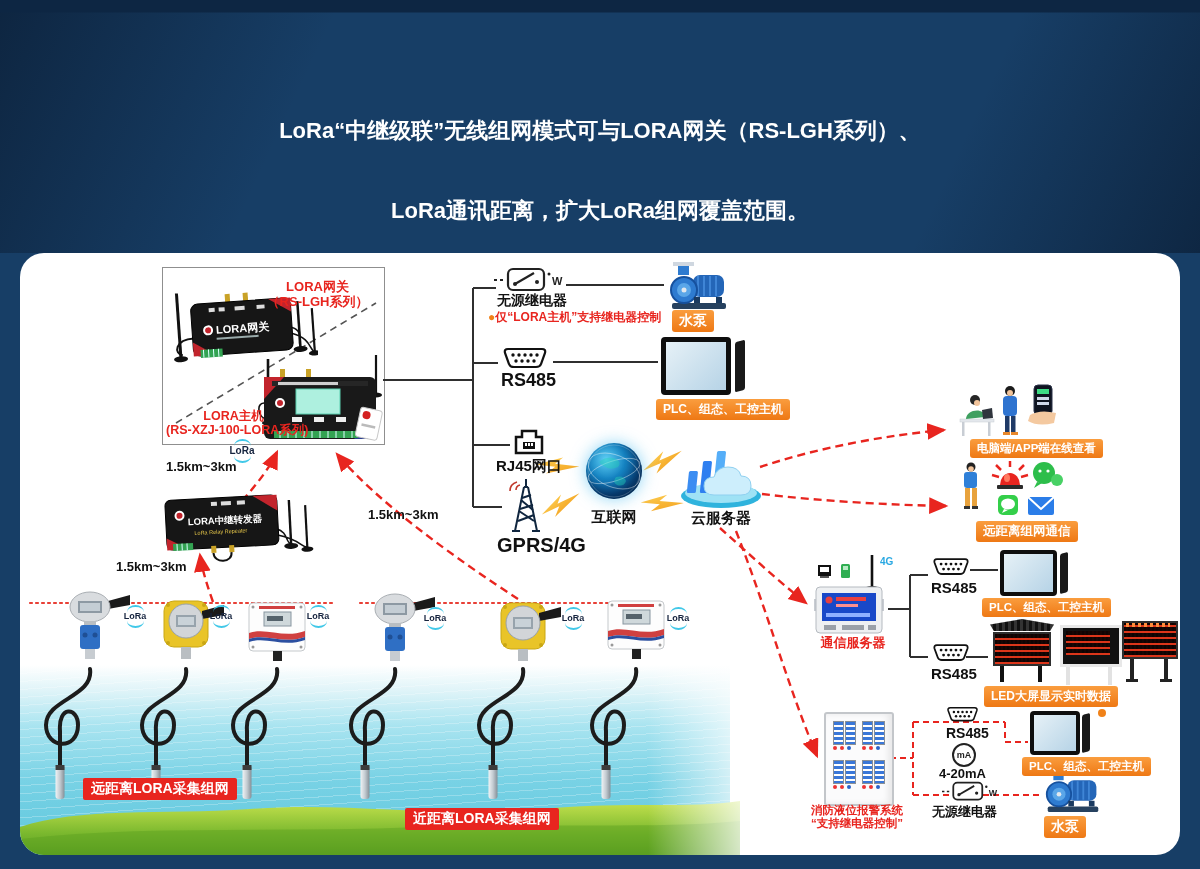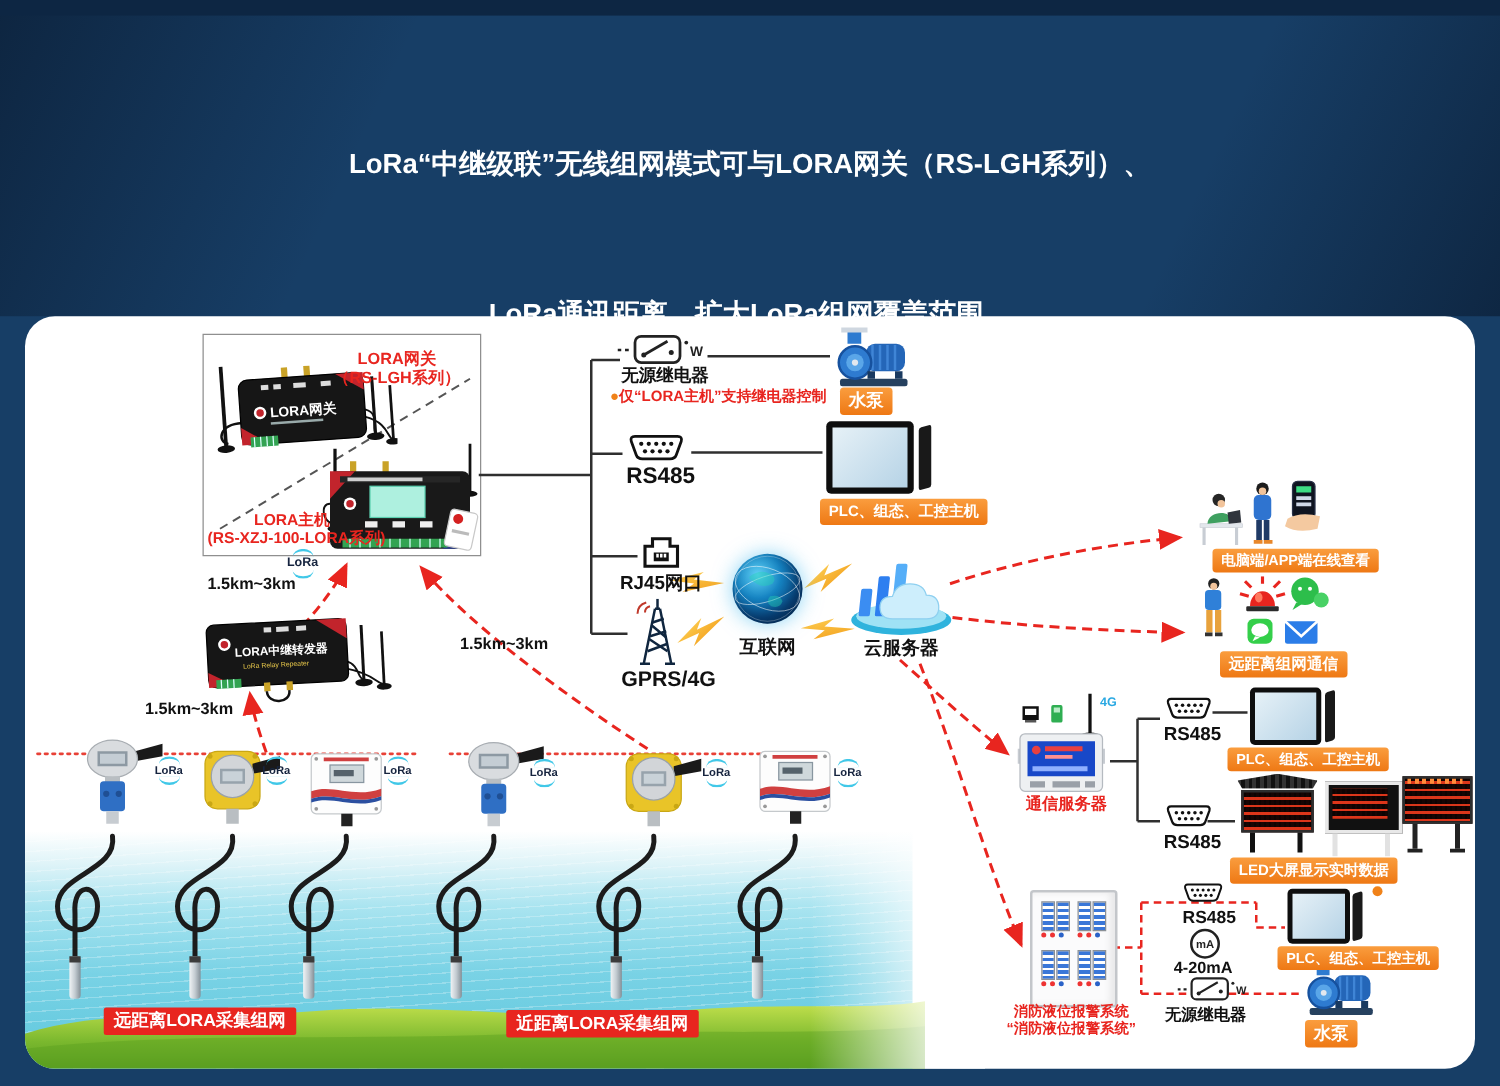--- a/index.html
+++ b/index.html
@@ -55,21 +55,21 @@
     background:radial-gradient(circle at 36% 30%,#5fd0f5,#1583c2 36%,#0a4f8c 66%,#053a63 100%);
     box-shadow:0 0 16px rgba(80,190,240,.65), inset -5px -7px 12px rgba(0,20,50,.5);}
   .cloudwrap{position:absolute;z-index:3;}
 </style>
 </head>
 <body>
 
 <div class="poster">
   <div class="deco"></div>
   <div class="sub" style="top:116px;">LoRa“中继级联”无线组网模式可与LORA网关（RS-LGH系列）、</div>
-  <div class="sub" style="top:196px;margin-top:40px;">LoRa通讯距离，扩大LoRa组网覆盖范围。</div>
+  <div class="sub" style="top:196px;">LoRa通讯距离，扩大LoRa组网覆盖范围。</div>
 
   <div class="panel">
 
     <div class="water"></div>
     <svg class="abs" style="left:0;top:528px;z-index:0;" width="720" height="74" viewBox="0 0 720 74">
       <defs>
           <linearGradient id="gr" x1="0" y1="0" x2="0" y2="1">
         <stop offset="0" stop-color="#c6e24e"></stop>
             <stop offset=".6" stop-color="#7ab82e"></stop>
             <stop offset="1" stop-color="#5a9e22"></stop>
@@ -343,21 +343,21 @@
     <div class="lbl ktext" style="left:476px;top:204px;font-size:15px;">RJ45网口</div>
 
     <svg class="dev" style="left:484px;top:226px;" width="44" height="54" viewBox="0 0 44 54">
       <g stroke="#10263f" stroke-width="2" fill="none">
         <path d="M11,52 L20,8 M33,52 L24,8 M20,8 H24 M22,8 V0"></path>
         <path d="M14,42 L30,36 M30,42 L15,32 M16,30 L29,26 M29,31 L17,21 M18,19 L27,16"></path>
         <path d="M8,52 H16 M28,52 H36"></path>
       </g>
       <path d="M13,3 q-7,2 -7,9 M16,6 q-4,1 -4,5" stroke="#c0392b" stroke-width="1.6" fill="none"></path>
     </svg>
-    <div class="lbl ktext" style="left:477px;top:281px;font-size:17px;">GPRS/4G</div>
+    <div class="lbl ktext" style="left:477px;top:281px;font-size:20px;">GPRS/4G</div>
 
     <div class="globe" style="left:566px;top:190px;">
       <svg width="56" height="56" viewBox="0 0 56 56">
         <g fill="none" stroke="rgba(255,255,255,.55)" stroke-width=".7">
           <ellipse cx="28" cy="28" rx="27" ry="10" transform="rotate(-18 28 28)"></ellipse>
           <ellipse cx="28" cy="28" rx="27" ry="16" transform="rotate(22 28 28)"></ellipse>
           <circle cx="28" cy="28" r="26" stroke="rgba(255,255,255,.3)"></circle>
         </g>
         <g fill="rgba(35,210,180,.42)">
           <path d="M14,18 q8,-6 16,-2 q6,3 2,8 q-8,4 -14,-1 q-6,-3 -4,-5 z"></path>
@@ -527,21 +527,21 @@
       <div class="dots" style="left:36px;top:32px;"></div>
       <div class="gauge" style="left:7px;top:46px;"></div>
       <div class="gauge" style="left:19px;top:46px;"></div>
       <div class="dots" style="left:7px;top:71px;"></div>
       <div class="gauge" style="left:36px;top:46px;"></div>
       <div class="gauge" style="left:48px;top:46px;"></div>
       <div class="dots" style="left:36px;top:71px;"></div>
     </div>
     <div class="lbl rtext" style="left:784px;top:551px;width:106px;text-align:center;font-size:11.5px;line-height:13px;">
       <div>消防液位报警系统</div>
-      <div>“消防液位报警系统”</div>
+      <div>“支持继电器控制”</div>
     </div>
 
     <svg class="dev" style="left:926px;top:453px;" width="33" height="17" viewBox="0 0 46 23">
       <path d="M6,2 H40 Q44,2 43,6 L39,17 Q38,20 34,20 H12 Q8,20 7,17 L3,6 Q2,2 6,2 Z" fill="#fff" stroke="#111" stroke-width="2.2"></path>
       <g fill="#111">
           <circle cx="11" cy="8" r="1.7"></circle>
           <circle cx="17" cy="8" r="1.7"></circle>
           <circle cx="23" cy="8" r="1.7"></circle>
           <circle cx="29" cy="8" r="1.7"></circle>
           <circle cx="35" cy="8" r="1.7"></circle>
@@ -661,17 +661,17 @@
       <rect x="34" y="54" width="9" height="10" fill="#222"></rect>
     </svg>
 
     <div class="lora-badge" style="left:98px;top:352px;"><span class="arc t"></span><span>LoRa</span><span class="arc b"></span></div>
     <div class="lora-badge" style="left:184px;top:352px;"><span class="arc t"></span><span>LoRa</span><span class="arc b"></span></div>
     <div class="lora-badge" style="left:281px;top:352px;"><span class="arc t"></span><span>LoRa</span><span class="arc b"></span></div>
     <div class="lora-badge" style="left:398px;top:354px;"><span class="arc t"></span><span>LoRa</span><span class="arc b"></span></div>
     <div class="lora-badge" style="left:536px;top:354px;"><span class="arc t"></span><span>LoRa</span><span class="arc b"></span></div>
     <div class="lora-badge" style="left:641px;top:354px;"><span class="arc t"></span><span>LoRa</span><span class="arc b"></span></div>
 
-    <div class="lbl rbox" style="left:63px;top:553px;">远距离LORA采集组网</div>
+    <div class="lbl rbox" style="left:63px;top:525px;">远距离LORA采集组网</div>
     <div class="lbl rbox" style="left:385px;top:555px;">近距离LORA采集组网</div>
 
   </div>
 </div>
 
 </body></html>

